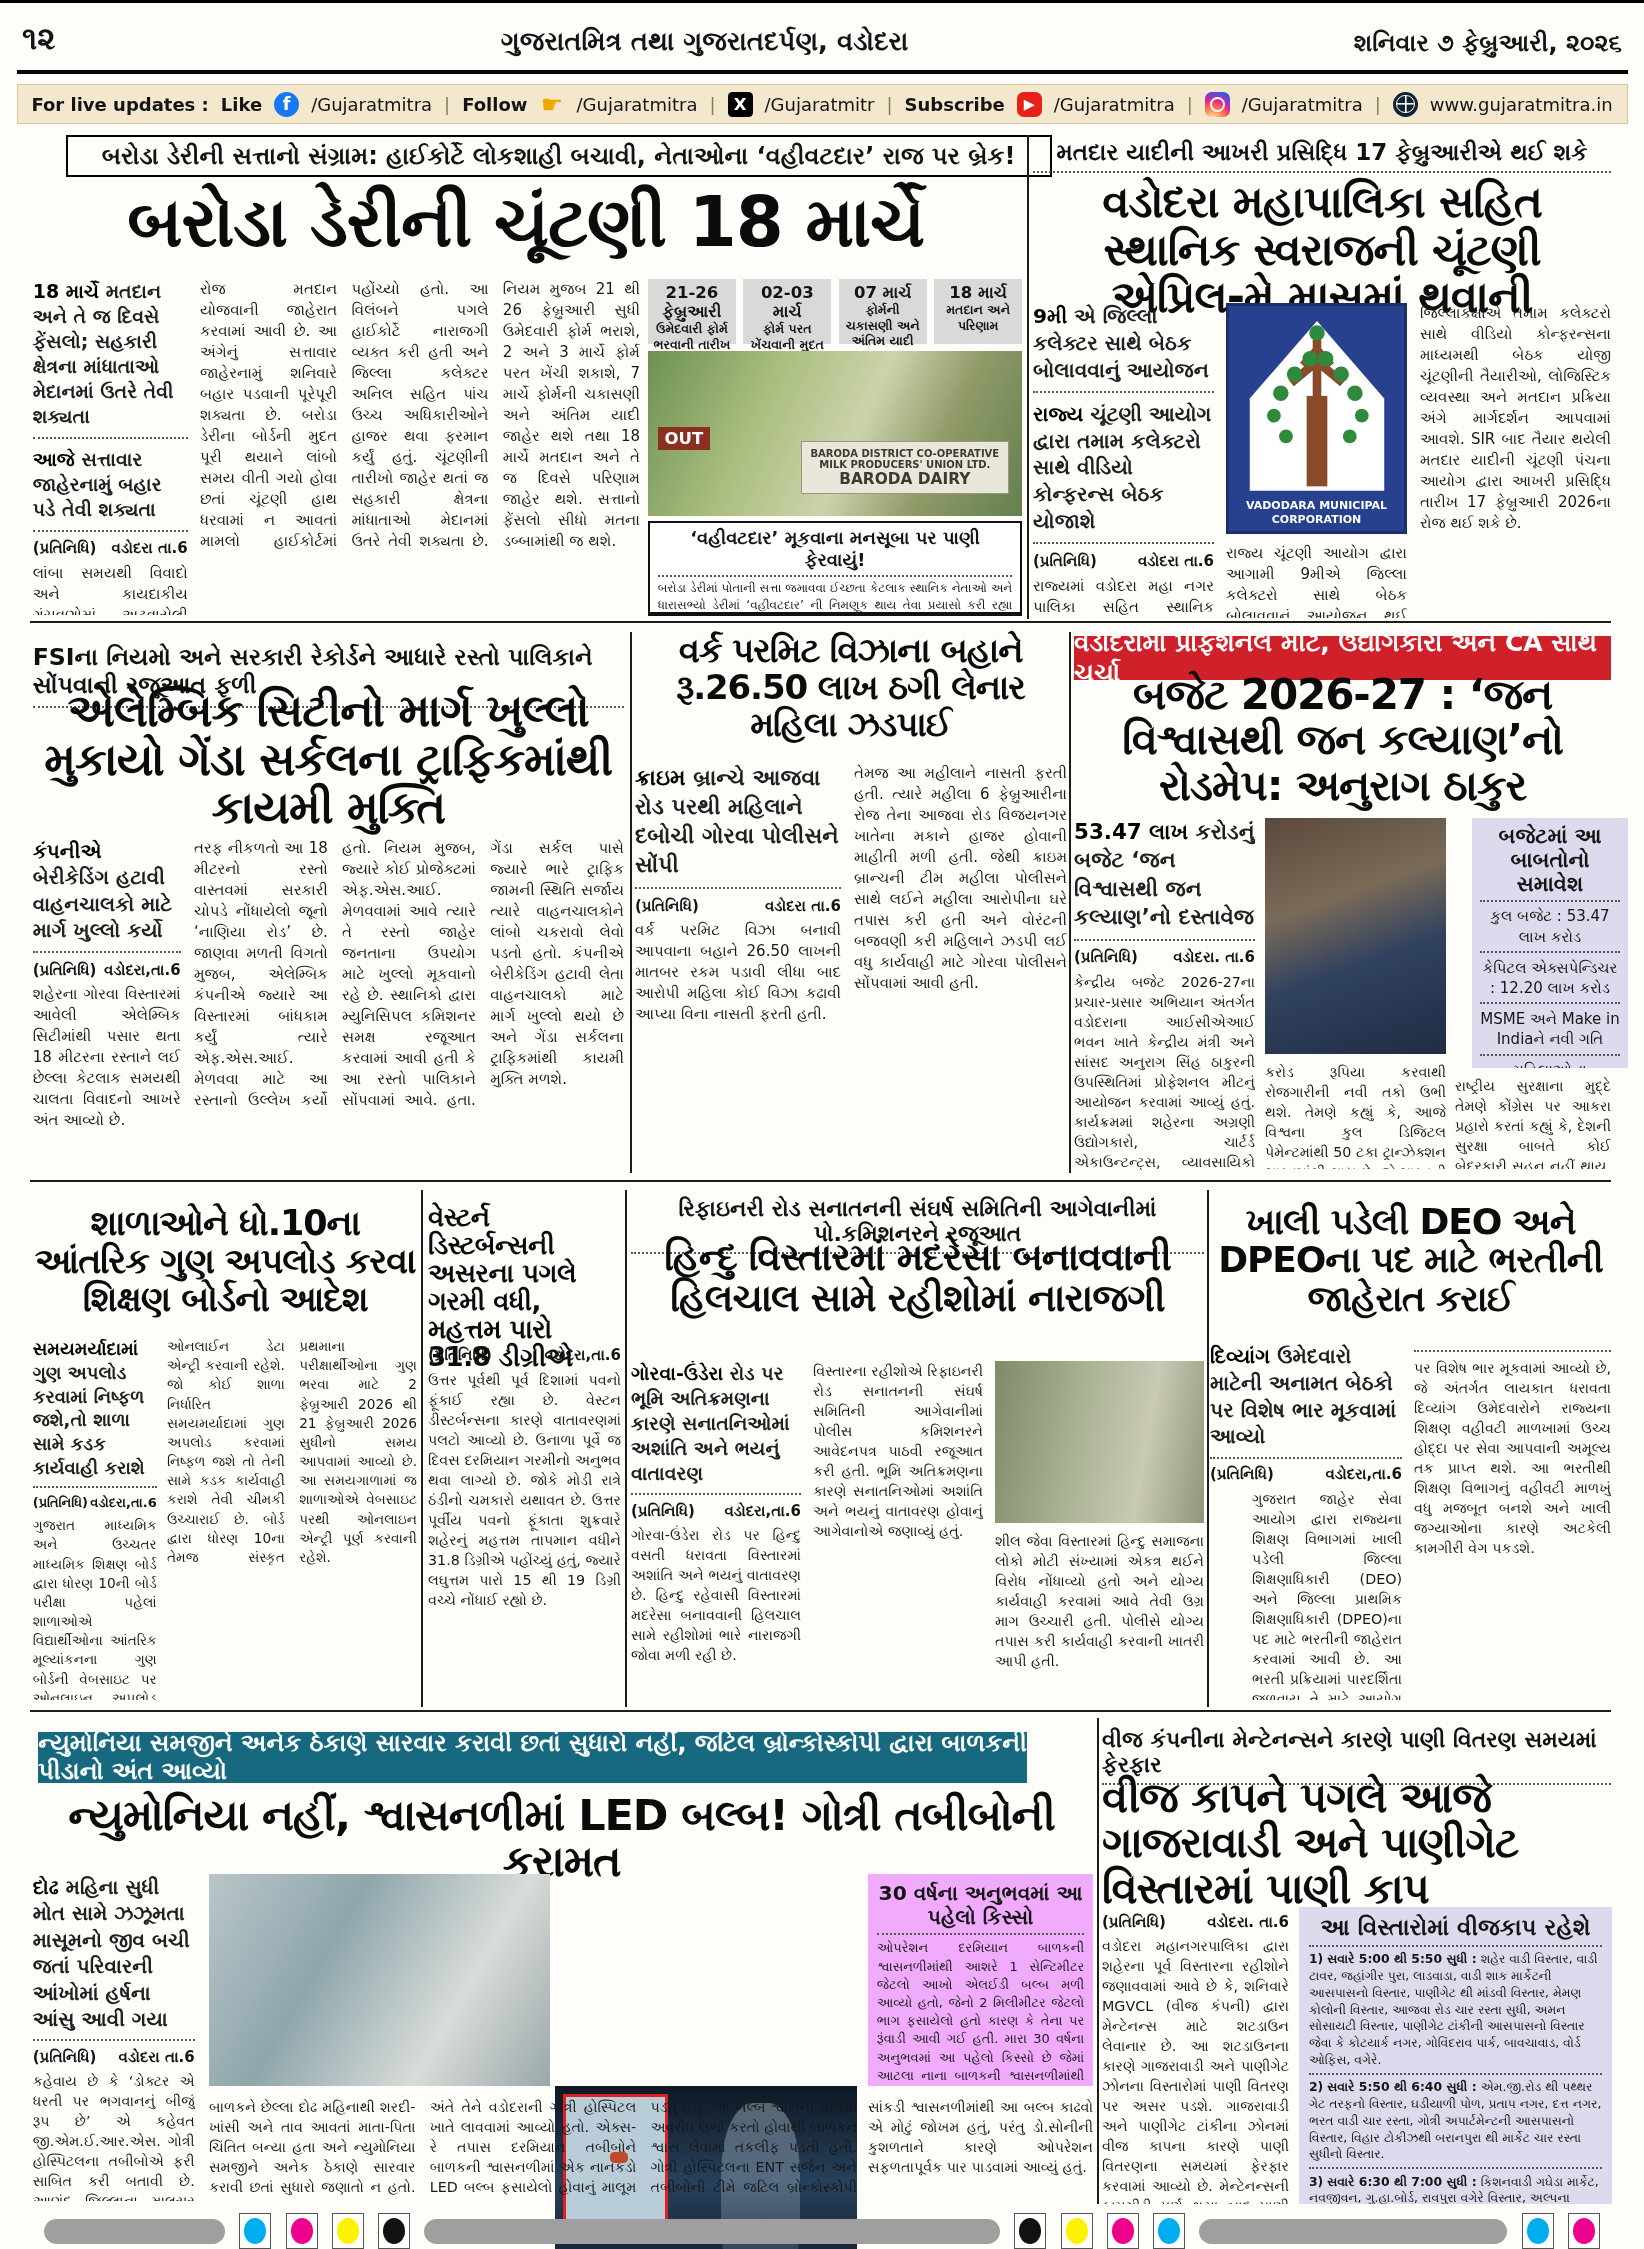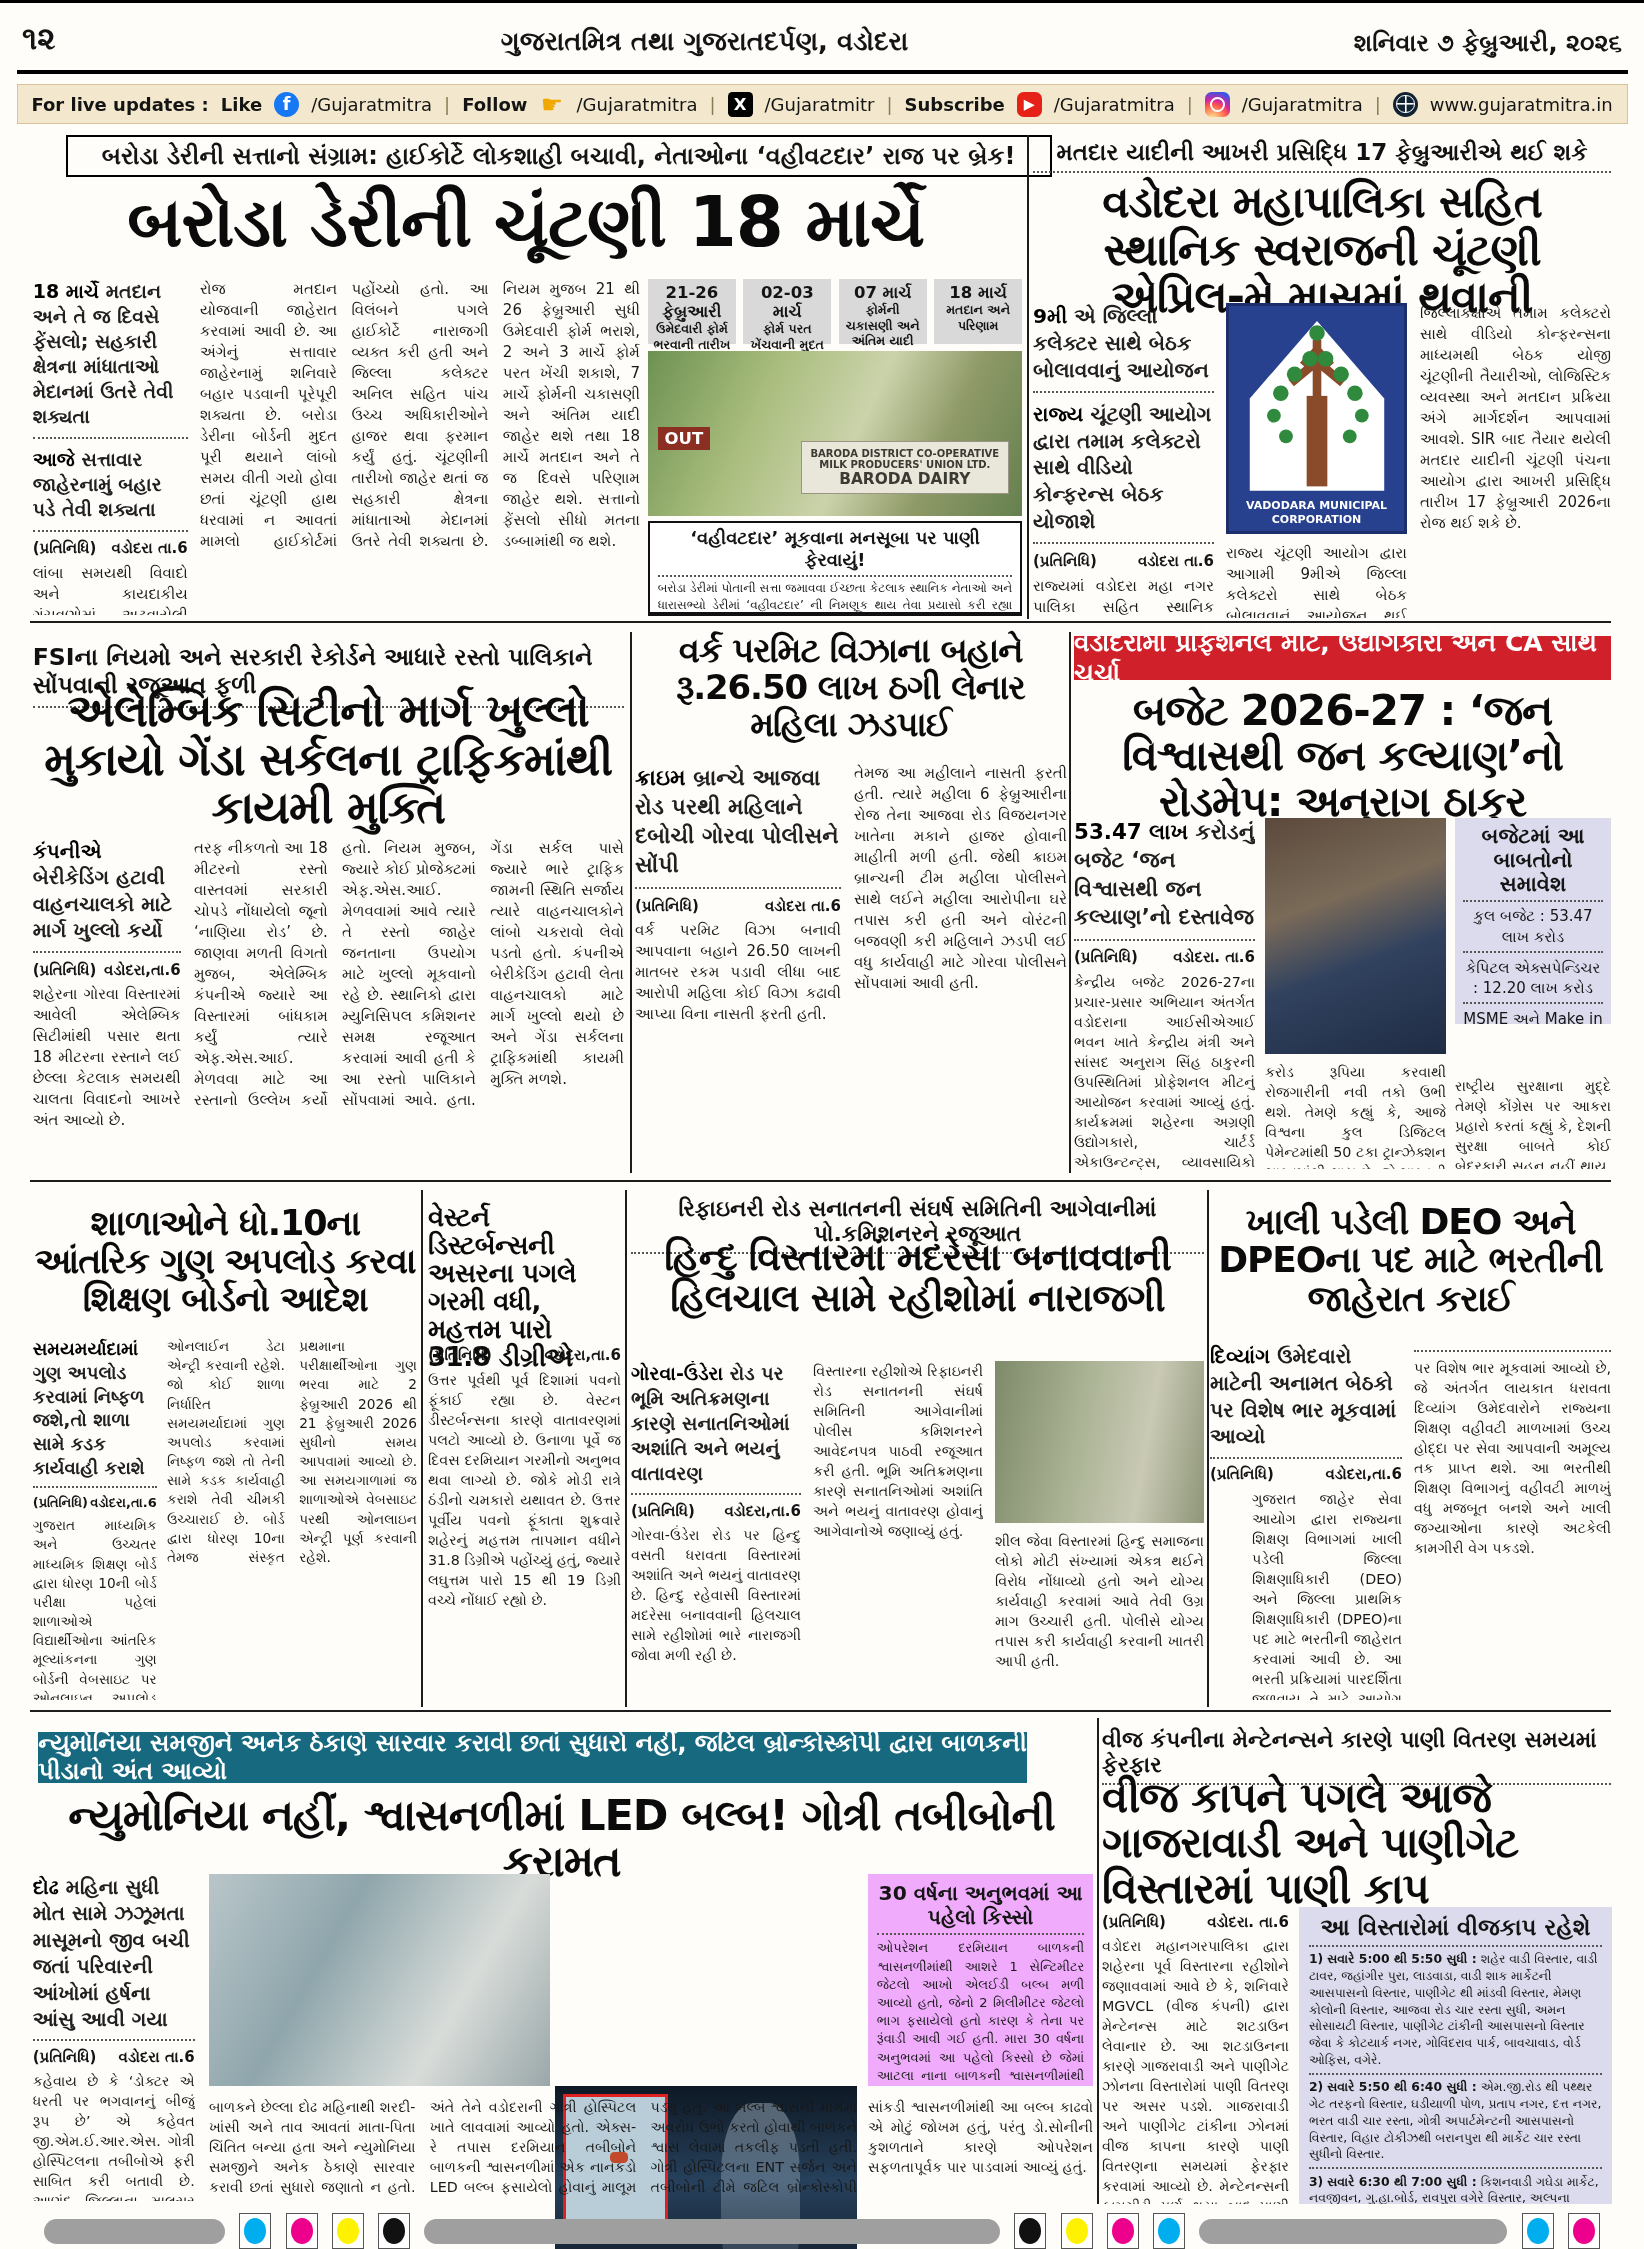--- a/index.html
+++ b/index.html
@@ -257,39 +257,39 @@
         <span>(પ્રતિનિધિ)</span>
         <span>વડોદરા તા.6</span>
       </div>
       <div class="bt" style="font-size:15px;">વર્ક પરમિટ વિઝા બનાવી આપવાના બહાને 26.50 લાખની માતબર રકમ પડાવી લીધા બાદ આરોપી મહિલા કોઈ વિઝા કઢાવી આપ્યા વિના નાસતી ફરતી હતી.</div>
     </div>
     <div class="abs bt clip" style="left:219px;top:135px;width:213px;height:407px;font-size:15px;">તેમજ આ મહીલાને નાસતી ફરતી હતી. ત્યારે મહીલા 6 ફેબ્રુઆરીના રોજ તેના આજવા રોડ વિજયનગર ખાતેના મકાને હાજર હોવાની માહીતી મળી હતી. જેથી ક્રાઇમ બ્રાન્ચની ટીમ મહીલા પોલીસને સાથે લઈને મહીલા આરોપીના ઘરે તપાસ કરી હતી અને વોરંટની બજવણી કરી મહિલાને ઝડપી લઈ વધુ કાર્યવાહી માટે ગોરવા પોલીસને સોંપવામાં આવી હતી.</div>
   </section>
 
   <section class="abs" style="left:1074px;top:625px;width:537px;height:548px;">
     <div class="abs band-red" style="left:0;top:7.7px;width:537px;height:44px;font-size:25px;">વડોદરામાં પ્રોફેશનલ મીટ, ઉદ્યોગકારો અને CA સાથે ચર્ચા</div>
-    <div class="abs hl" style="left:0;top:60px;width:537px;height:115px;font-size:42px;">બજેટ 2026-27 : ‘જન વિશ્વાસથી જન કલ્યાણ’નો રોડમેપ: અનુરાગ ઠાકુર</div>
+    <div class="abs hl" style="left:0;top:44px;width:537px;height:115px;font-size:42px;">બજેટ 2026-27 : ‘જન વિશ્વાસથી જન કલ્યાણ’નો રોડમેપ: અનુરાગ ઠાકુર</div>
 
     <div class="abs clip" style="left:0;top:190px;width:181px;height:352px;">
       <div class="sub" style="font-size:21.4px;">
         <span class="lead">53.47 લાખ</span>
         <span>કરોડનું બજેટ ‘જન વિશ્વાસથી જન કલ્યાણ’નો દસ્તાવેજ</span>
       </div>
       <div class="dot-b" style="margin:7.7px 0;"></div>
       <div class="byline">
         <span>(પ્રતિનિધિ)</span>
         <span>વડોદરા. તા.6</span>
       </div>
       <div class="bt" style="font-size:14.3px;">કેન્દ્રીય બજેટ 2026-27ના પ્રચાર-પ્રસાર અભિયાન અંતર્ગત વડોદરાના આઈસીએઆઈ ભવન ખાતે કેન્દ્રીય મંત્રી અને સાંસદ અનુરાગ સિંહ ઠાકુરની ઉપસ્થિતિમાં પ્રોફેશનલ મીટનું આયોજન કરવામાં આવ્યું હતું. કાર્યક્રમમાં શહેરના અગ્રણી ઉદ્યોગકારો, ચાર્ટર્ડ એકાઉન્ટન્ટ્સ, વ્યાવસાયિકો અને બૌદ્ધિક વર્ગે મોટી સંખ્યામાં હાજરી આપી હતી. બજેટ પર વિસ્તૃત વાત કરતા ઠાકુરે જણાવ્યું હતું કે, 53.47 લાખ કરોડનું બજેટ ‘જન વિશ્વાસથી જન કલ્યાણ’નો દસ્તાવેજ છે, જેમાં ખેતીથી ટેક્નોલોજી સુધીના તમામ ક્ષેત્રોને આવરી લેવામાં આવ્યો છે. કેપિટલ એક્સપેન્ડિચર વધારીને 12.20 લાખ</div>
     </div>
 
     <div class="abs ph ph-anurag" style="left:191px;top:190px;width:181px;height:236px;"></div>
     <div class="abs bt clip" style="left:191px;top:434px;width:181px;height:107px;font-size:14.3px;">કરોડ રૂપિયા કરવાથી રોજગારીની નવી તકો ઉભી થશે. તેમણે કહ્યું કે, આજે વિશ્વના કુલ ડિજિટલ પેમેન્ટમાંથી 50 ટકા ટ્રાન્ઝેક્શન ભારતમાંથી થાય છે, જે ભારતની ટેક શક્તિ દર્શાવે છે. ઠાકુરે ગુજરાત માટે થયેલી મહત્વની જોગવાઈઓનો ઉલ્લેખ કરતા જણાવ્યું કે, સુરત માટે નવો ફ્રેટ કોરિડોર, ગાંધીનગરમાં ગ્લોબલ ટ્રેડિશનલ મેડિસિન હબ અને બાયોફાર્મા ક્ષેત્ર માટે 10,000 કરોડનું રોકાણ રાજ્યના વિકાસને નવી ગતિ આપશે.</div>
 
-    <div class="abs box-lav clip" style="left:381px;top:190px;width:156px;height:206px;padding:5.5px 7.7px;">
+    <div class="abs box-lav clip" style="left:398px;top:190px;width:156px;height:250px;padding:5.5px 7.7px;">
       <div class="lav-title dot-b" style="font-size:21px;padding-bottom:4.4px;">બજેટમાં આ બાબતોનો સમાવેશ</div>
       <div class="lav-item dot-b" style="font-size:15px;padding:4.4px 0;text-align:center;">કુલ બજેટ : 53.47 લાખ કરોડ</div>
       <div class="lav-item dot-b" style="font-size:15px;padding:4.4px 0;text-align:center;">કેપિટલ એક્સપેન્ડિચર : 12.20 લાખ કરોડ</div>
       <div class="lav-item dot-b" style="font-size:15px;padding:4.4px 0;text-align:center;">MSME અને Make in Indiaને નવી ગતિ</div>
       <div class="lav-item dot-b" style="font-size:15px;padding:4.4px 0;text-align:center;">મહિલાઓના સશક્તિકરણ માટે 5 લાખ કરોડ</div>
 
     </div>
     <div class="abs bt clip" style="left:381px;top:448px;width:156px;height:93px;font-size:14.3px;">રાષ્ટ્રીય સુરક્ષાના મુદ્દે તેમણે કોંગ્રેસ પર આકરા પ્રહારો કરતાં કહ્યું કે, દેશની સુરક્ષા બાબતે કોઈ બેદરકારી સહન નહીં થાય. યુવા શક્તિ પર ભાર મૂકતાં તેમણે જણાવ્યું કે, 2047 સુધી વિકસિત ભારતના નિર્માણમાં યુવાનો મુખ્ય ભૂમિકા ભજવશે.</div>
   </section>
 

